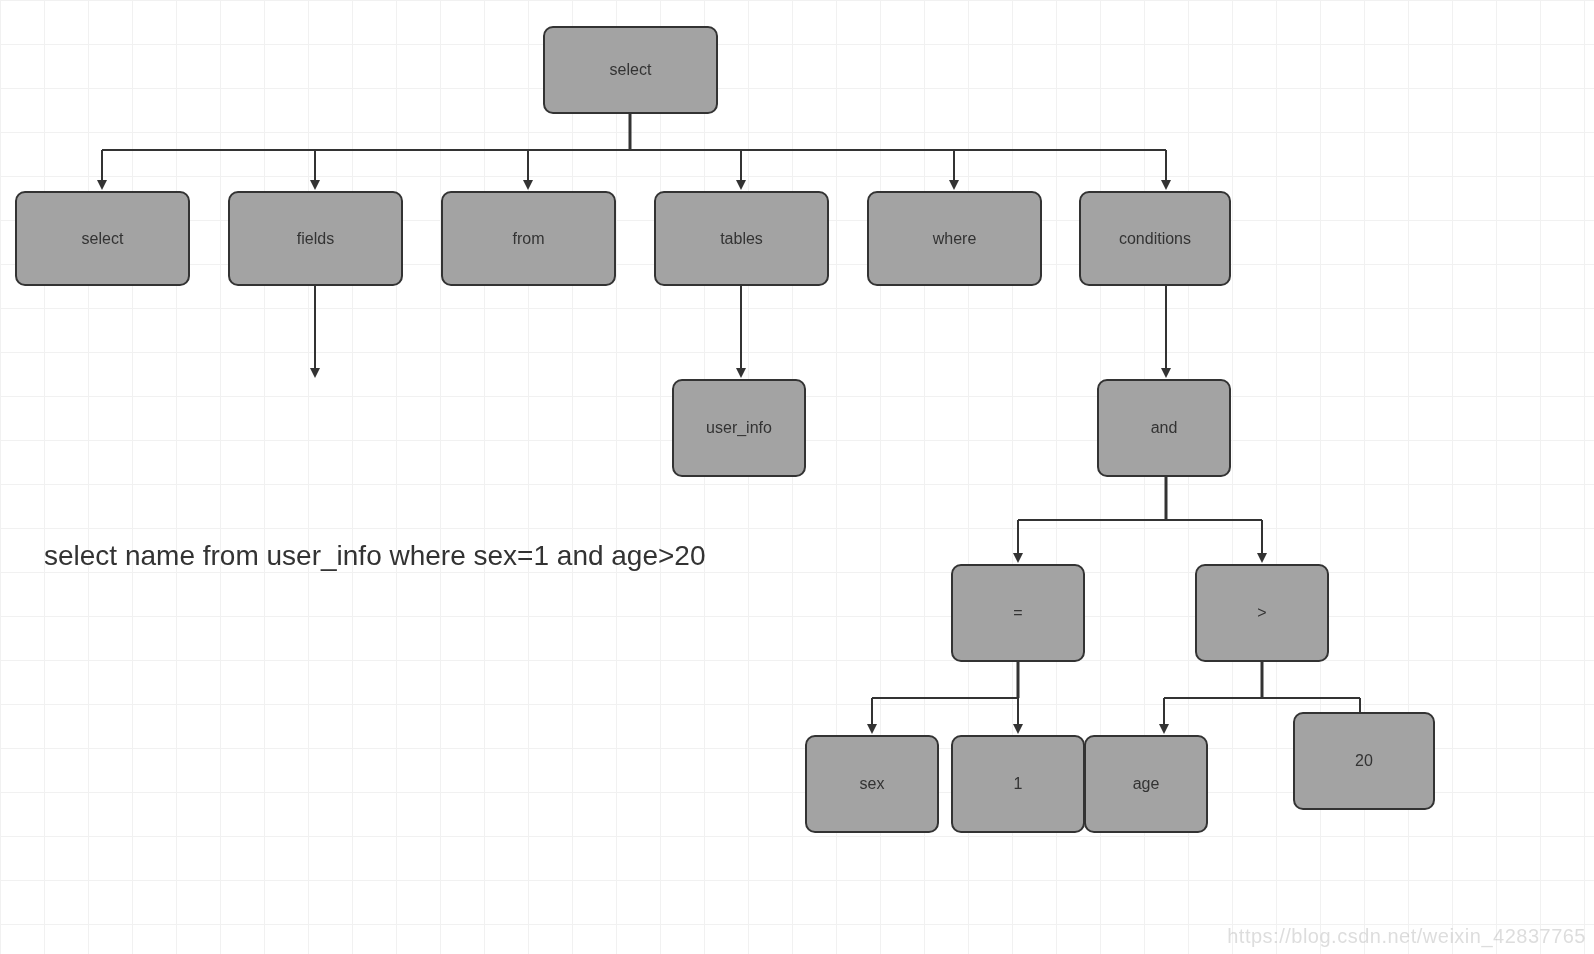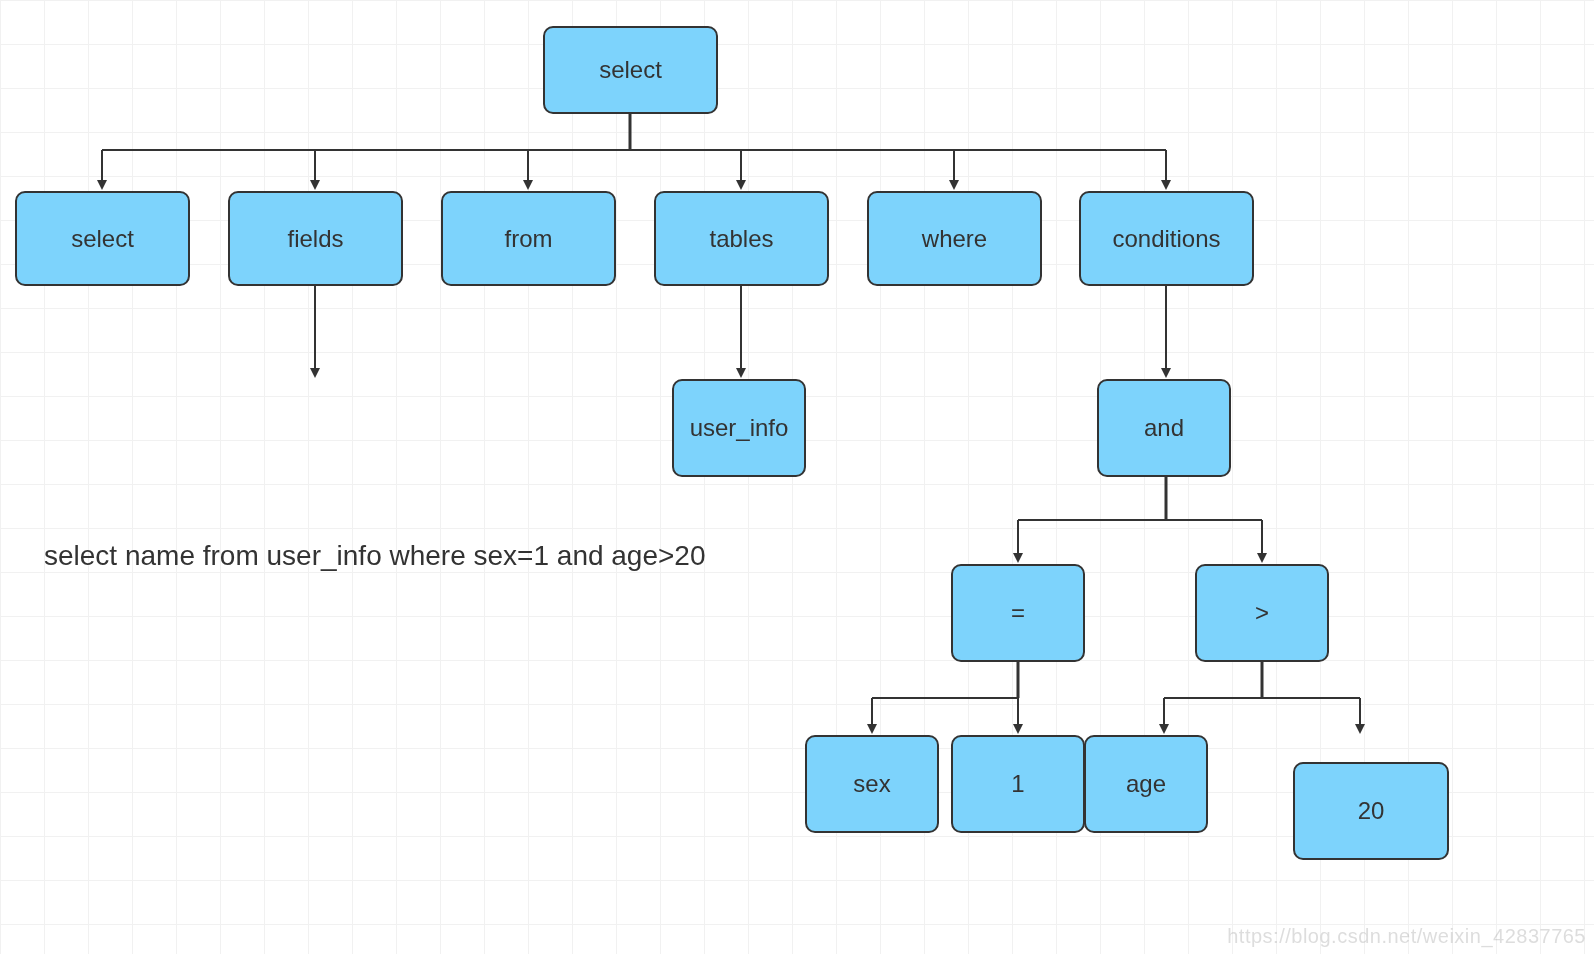--- a/index.html
+++ b/index.html
@@ -25,27 +25,27 @@
   }
   .canvas {
     position: absolute;
     left: 0; top: 0;
     width: 1594px;
     height: 954px;
   }
   .node {
     position: absolute;
     box-sizing: border-box;
-    background: #7dd3fc;
+    background: #a3a3a3;
     border: 2px solid #333;
     border-radius: 10px;
     display: flex;
     align-items: center;
     justify-content: center;
-    font-size: 24px;
+    font-size: 16px;
     color: #333;
   }
   .sql-text {
     position: absolute;
     font-size: 28px;
     color: #333;
     white-space: nowrap;
   }
   svg.connectors {
     position: absolute;
@@ -122,21 +122,21 @@
   </div>
   <div class="node" style="left:441px;top:191px;width:175px;height:95px">
     <span>from</span>
   </div>
   <div class="node" style="left:654px;top:191px;width:175px;height:95px">
     <span>tables</span>
   </div>
   <div class="node" style="left:867px;top:191px;width:175px;height:95px">
     <span>where</span>
   </div>
-  <div class="node" style="left:1079px;top:191px;width:175px;height:95px">
+  <div class="node" style="left:1079px;top:191px;width:152px;height:95px">
     <span>conditions</span>
   </div>
 
 
   <div class="node" style="left:672px;top:379px;width:134px;height:98px">
     <span>user_info</span>
   </div>
 
   <div class="node" style="left:1097px;top:379px;width:134px;height:98px">
     <span>and</span>
@@ -152,20 +152,20 @@
   <div class="node" style="left:805px;top:735px;width:134px;height:98px">
     <span>sex</span>
   </div>
   <div class="node" style="left:951px;top:735px;width:134px;height:98px">
     <span>1</span>
   </div>
 
   <div class="node" style="left:1084px;top:735px;width:124px;height:98px">
     <span>age</span>
   </div>
-  <div class="node" style="left:1293px;top:762px;width:156px;height:98px">
+  <div class="node" style="left:1293px;top:712px;width:142px;height:98px">
     <span>20</span>
   </div>
 
   <div class="sql-text" style="left:44px;top:540px">select name from user_info where sex=1 and age&gt;20</div>
 
   <div class="watermark">https://blog.csdn.net/weixin_42837765</div>
 </div>
 
 </body></html>

